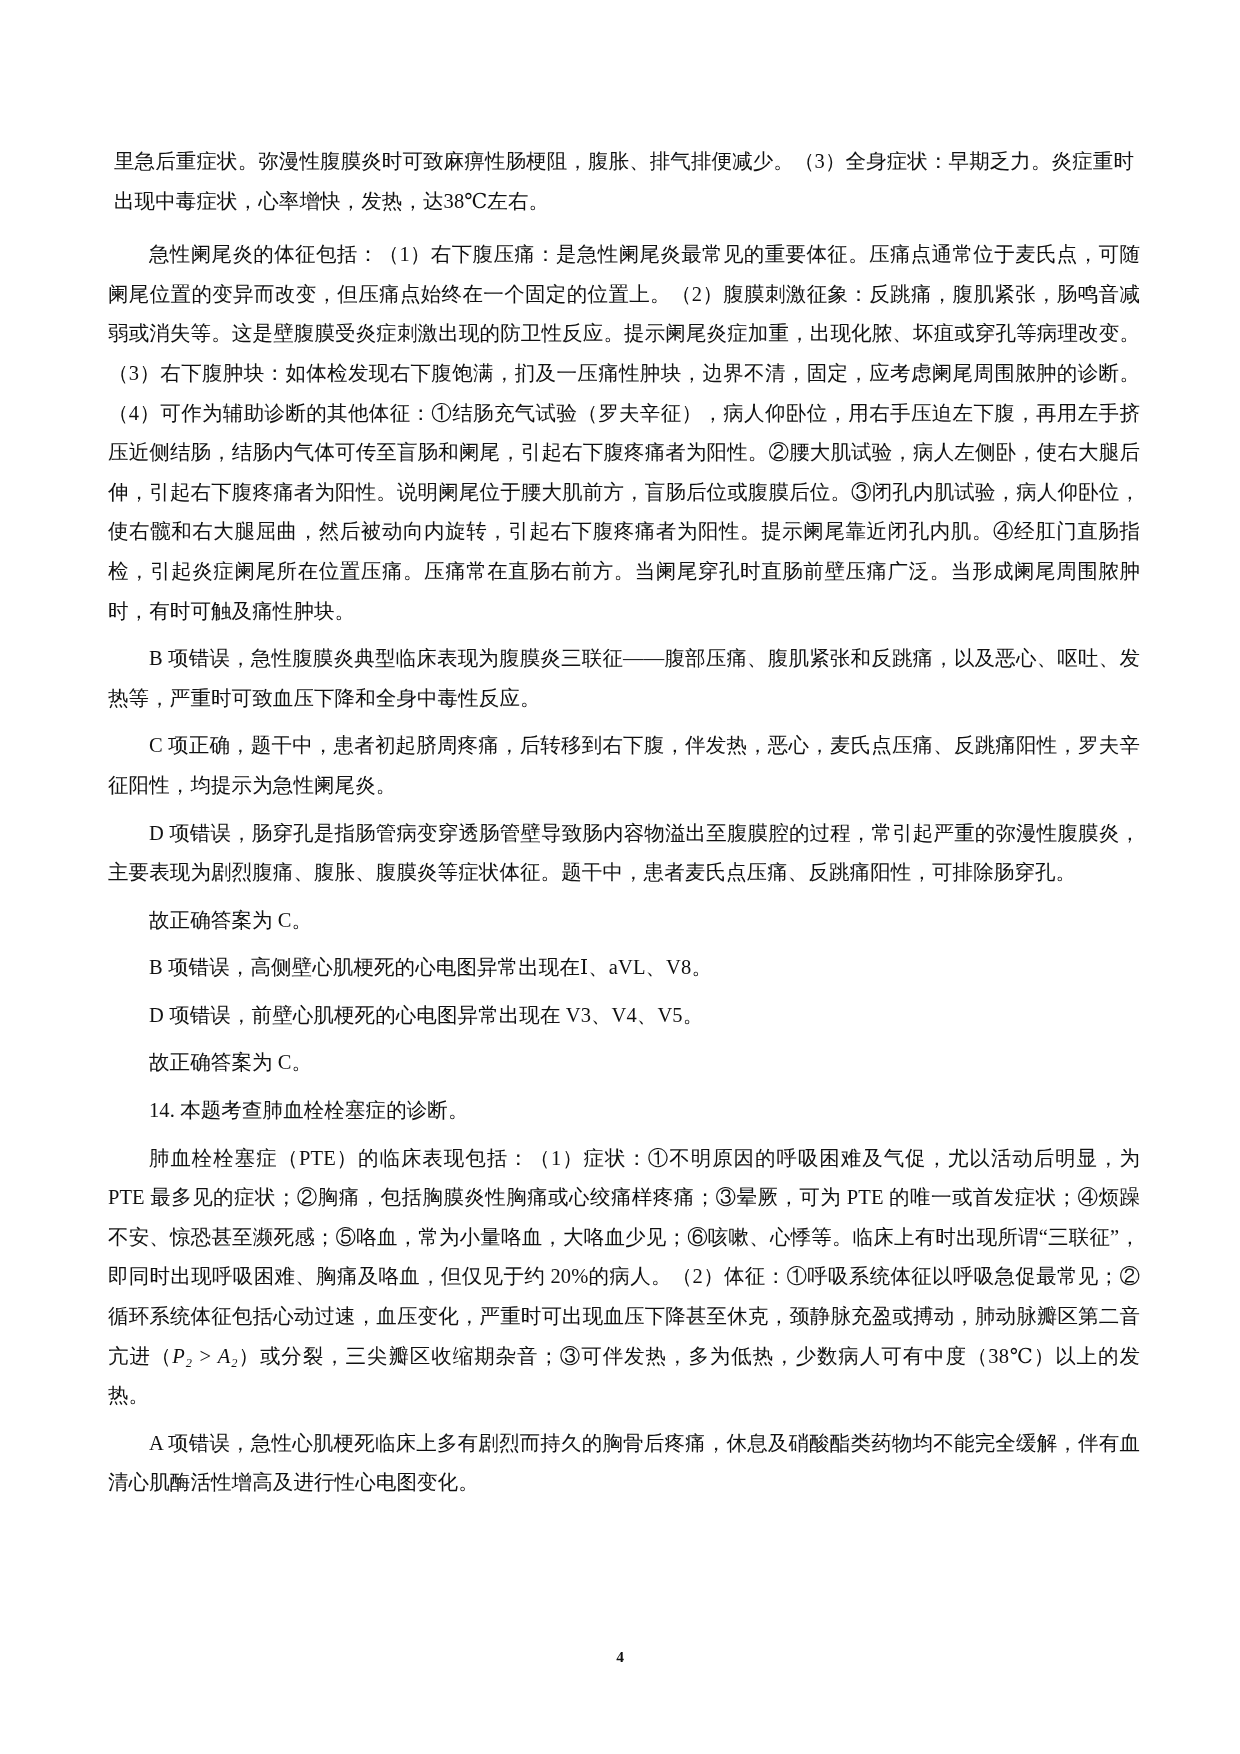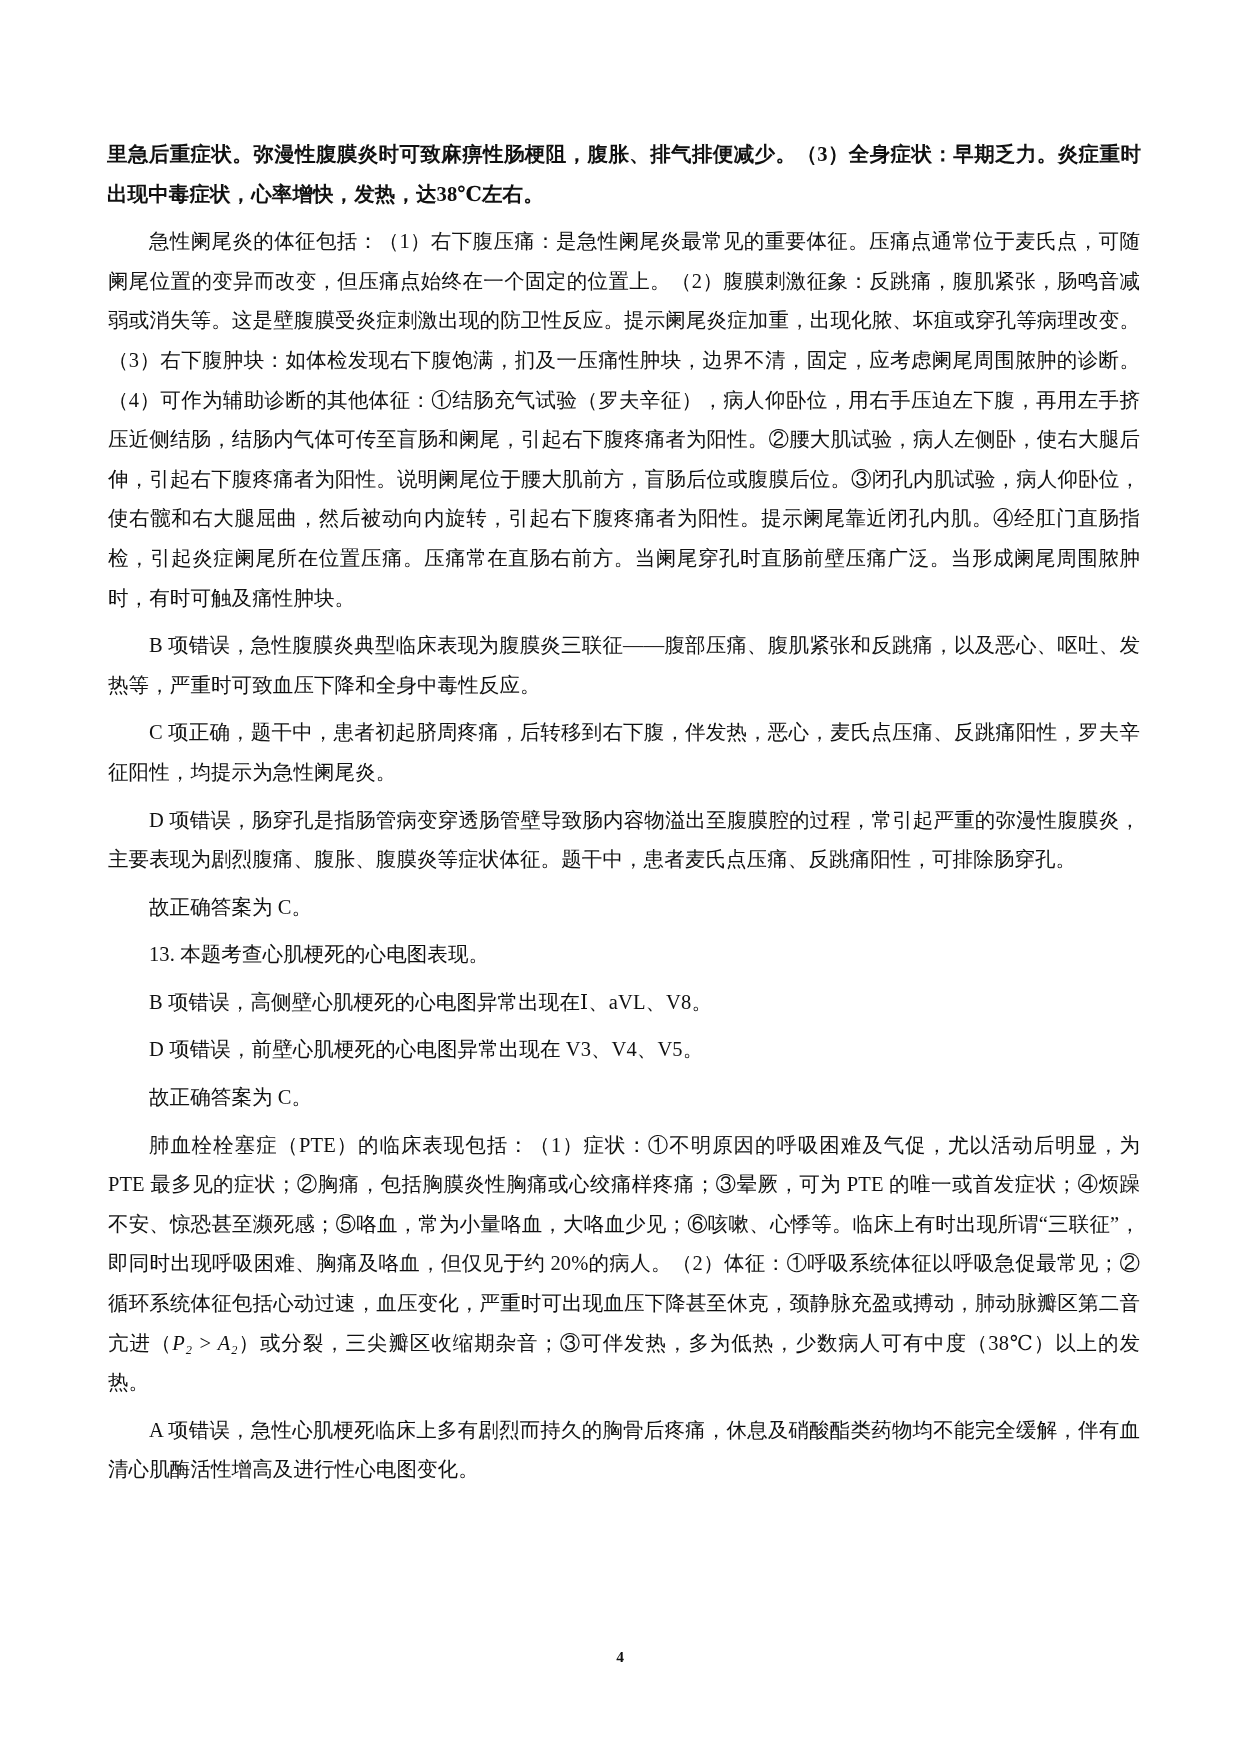--- a/index.html
+++ b/index.html
@@ -32,25 +32,24 @@
     letter-spacing: 0.1px;
     color: #111111;
   }
   p.para {
     margin: 8px;
     text-indent: 2em;
     text-align: justify;
     text-justify: inter-ideograph;
   }
   p.noindent {
-    margin: 7px;
+    margin: 14px;
     text-indent: 0;
     text-align: justify;
     text-justify: inter-ideograph;
-    font-weight: bold;
   }
   .mathit {
     font-style: italic;
     font-family: "Liberation Serif", "DejaVu Serif", serif;
   }
   .footer {
     position: absolute;
     left: 0;
     right: 0;
     bottom: 88px;
@@ -73,30 +72,30 @@
 
 
     <p class="para">B 项错误，急性腹膜炎典型临床表现为腹膜炎三联征——腹部压痛、腹肌紧张和反跳痛，以及恶心、呕吐、发热等，严重时可致血压下降和全身中毒性反应。</p>
 
     <p class="para">C 项正确，题干中，患者初起脐周疼痛，后转移到右下腹，伴发热，恶心，麦氏点压痛、反跳痛阳性，罗夫辛征阳性，均提示为急性阑尾炎。</p>
 
     <p class="para">D 项错误，肠穿孔是指肠管病变穿透肠管壁导致肠内容物溢出至腹膜腔的过程，常引起严重的弥漫性腹膜炎，主要表现为剧烈腹痛、腹胀、腹膜炎等症状体征。题干中，患者麦氏点压痛、反跳痛阳性，可排除肠穿孔。</p>
 
     <p class="para">故正确答案为 C。</p>
 
-    <p class="para">13. 本题考查心肌梗死的心电图表现。</p>
 
 
     <p class="para">B 项错误，高侧壁心肌梗死的心电图异常出现在Ⅰ、aVL、V8。</p>
 
 
     <p class="para">D 项错误，前壁心肌梗死的心电图异常出现在 V3、V4、V5。</p>
 
     <p class="para">故正确答案为 C。</p>
 
+    <p class="para">14. 本题考查肺血栓栓塞症的诊断。</p>
 
     <p class="para"><span>肺血栓栓塞症（PTE）的临床表现包括：（1）症状：①不明原因的呼吸困难及气促，尤以活动后明显，为 PTE 最多见的症状；②胸痛，包括胸膜炎性胸痛或心绞痛样疼痛；③晕厥，可为 PTE 的唯一或首发症状；④烦躁不安、惊恐甚至濒死感；⑤咯血，常为小量咯血，大咯血少见；⑥咳嗽、心悸等。临床上有时出现所谓“三联征”，即同时出现呼吸困难、胸痛及咯血，但仅见于约 20%的病人。（2）体征：①呼吸系统体征以呼吸急促最常见；②循环系统体征包括心动过速，血压变化，严重时可出现血压下降甚至休克，颈静脉充盈或搏动，肺动脉瓣区第二音亢进（</span><span class="mathit">P₂ &gt; A₂</span><span>）或分裂，三尖瓣区收缩期杂音；③可伴发热，多为低热，少数病人可有中度（38℃）以上的发热。</span></p>
 
     <p class="para">A 项错误，急性心肌梗死临床上多有剧烈而持久的胸骨后疼痛，休息及硝酸酯类药物均不能完全缓解，伴有血清心肌酶活性增高及进行性心电图变化。</p>
 
 
 
   </div>
 
   <div class="footer">4</div>

